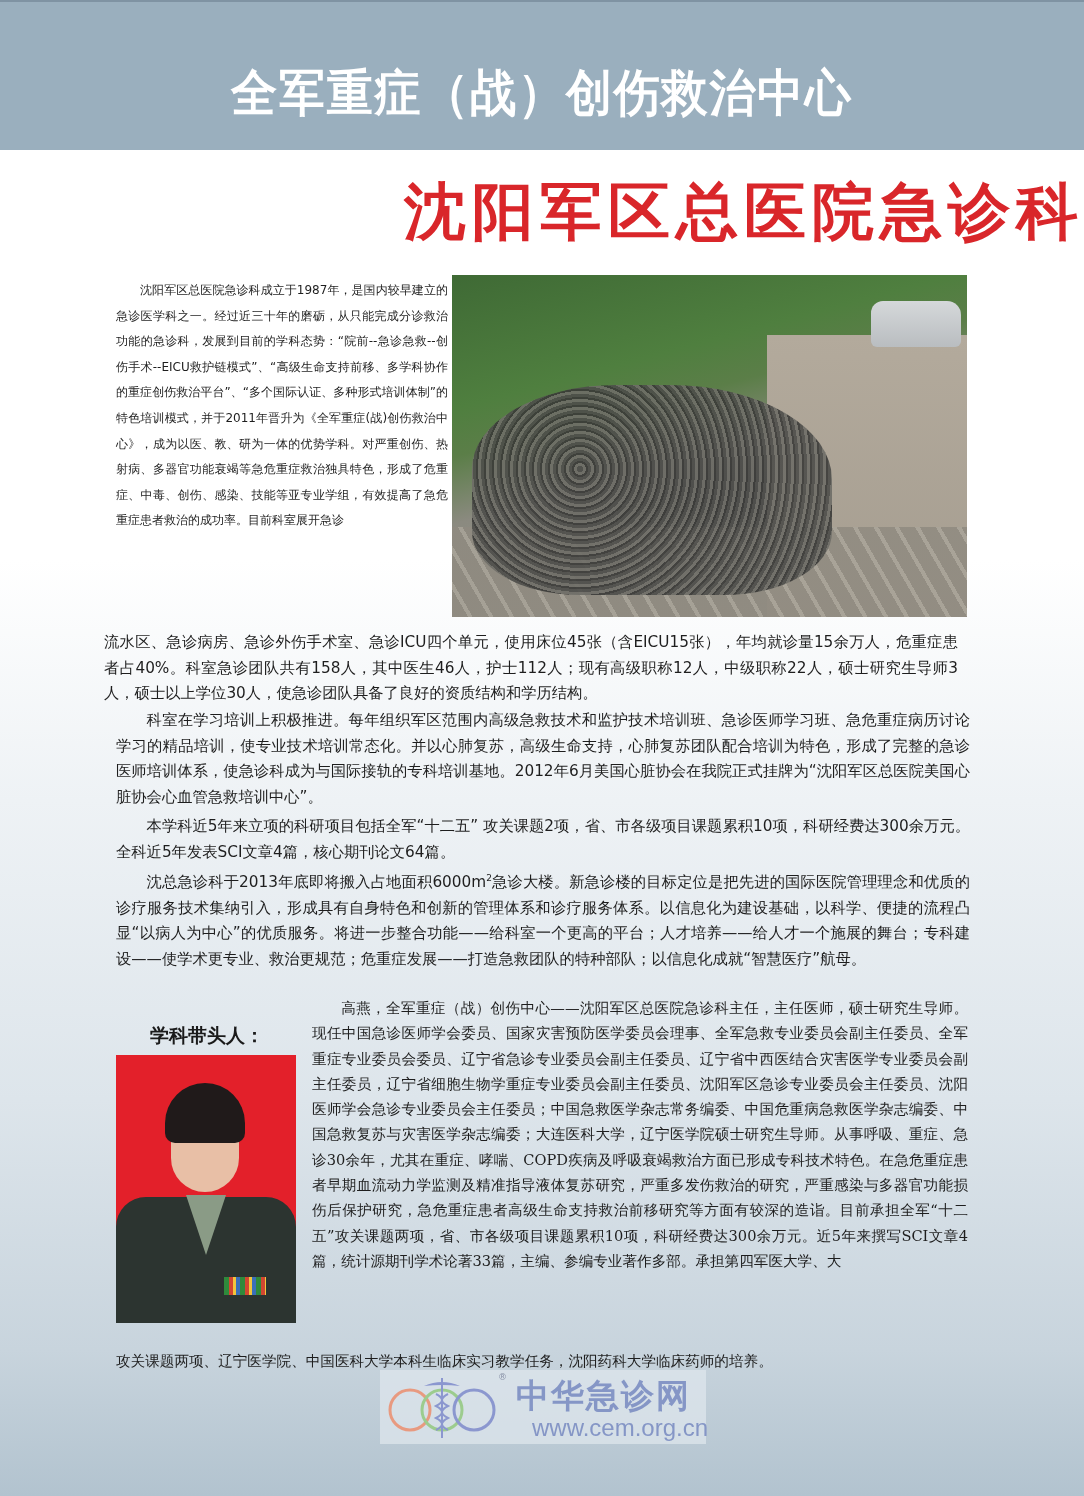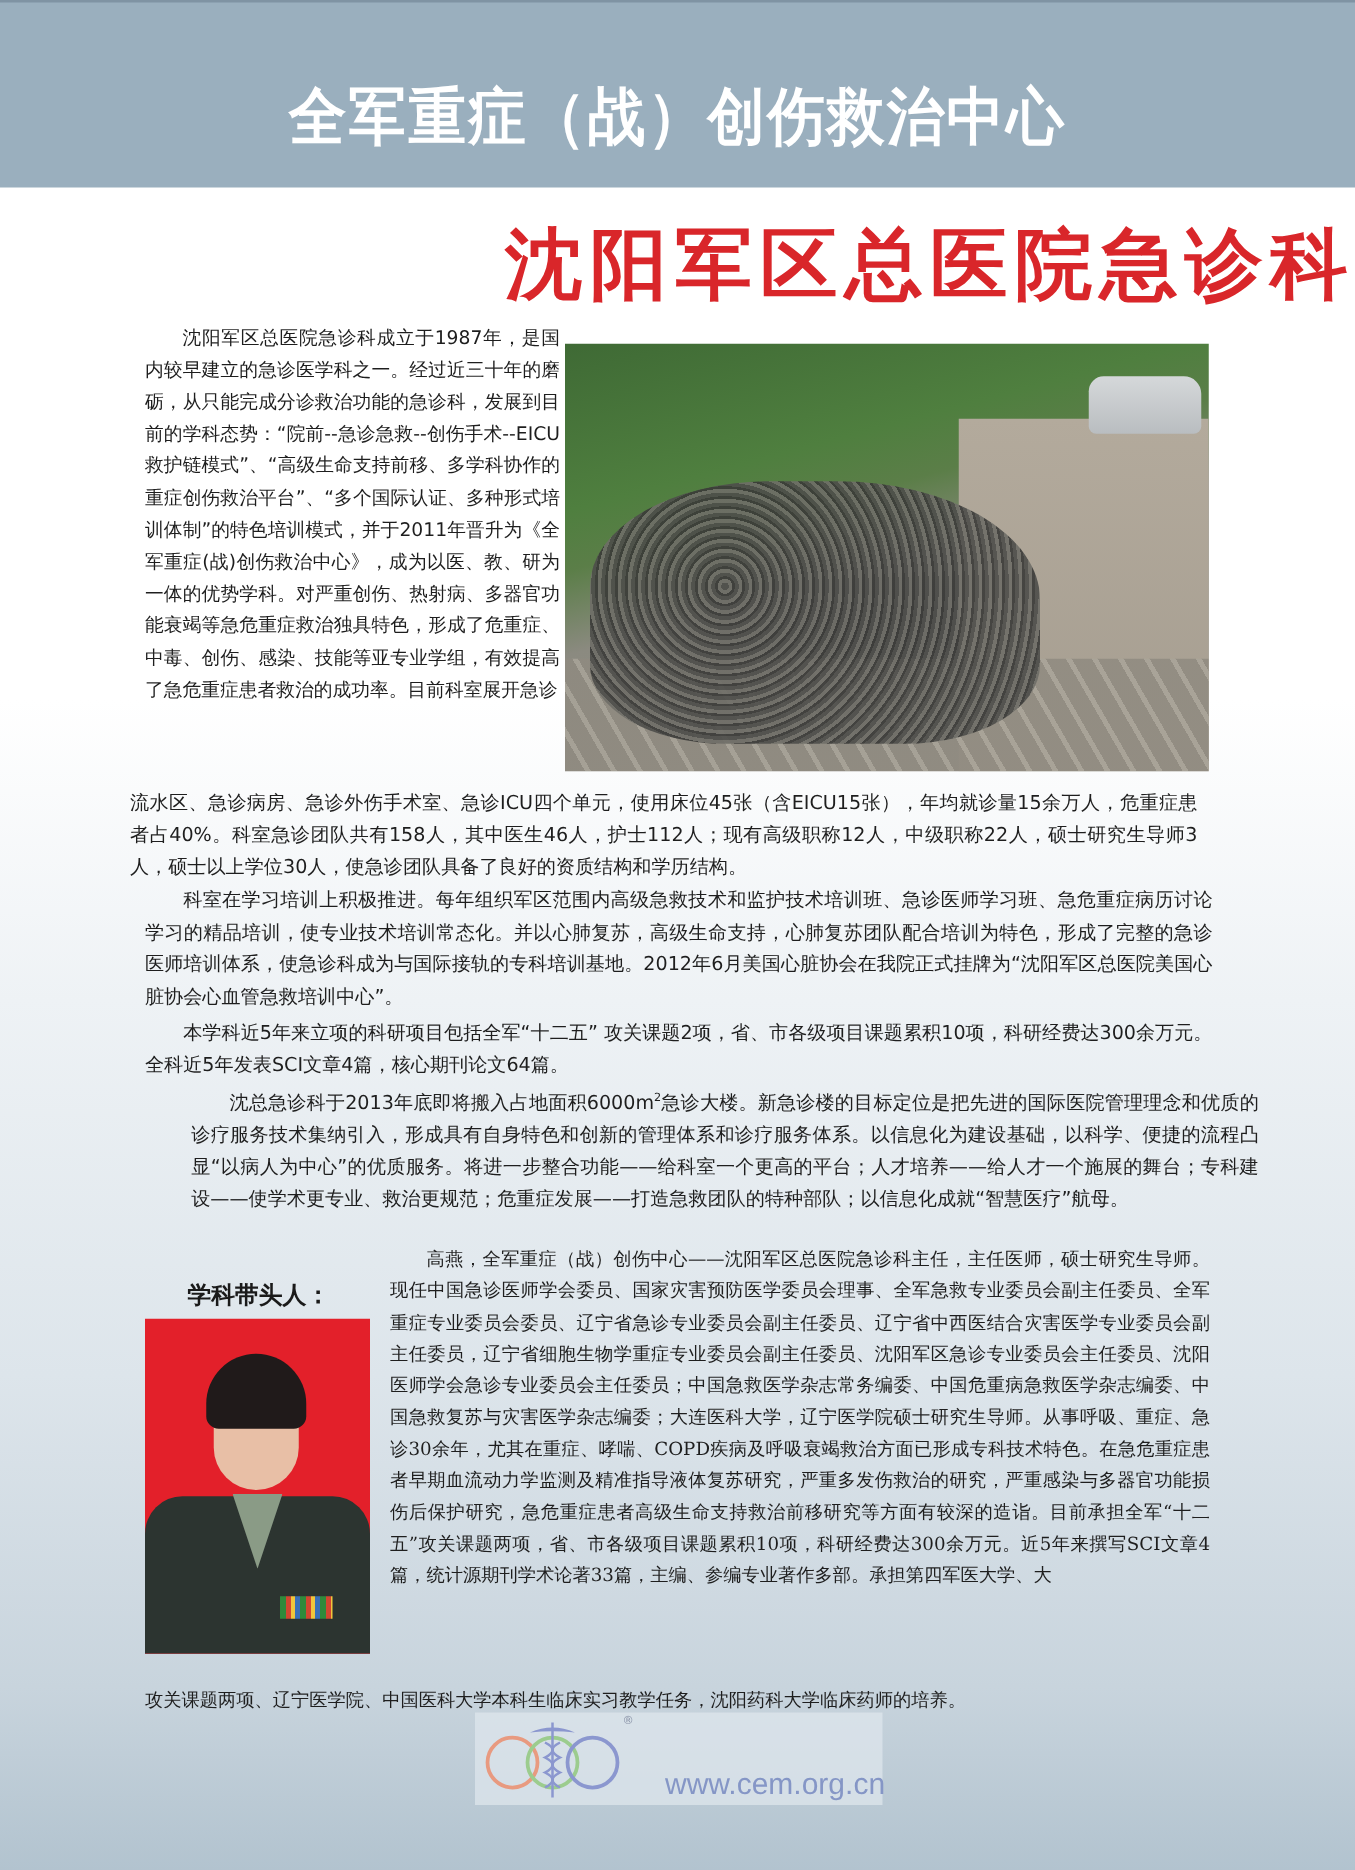--- a/index.html
+++ b/index.html
@@ -35,25 +35,25 @@
       letter-spacing: 6px;
     }
     .para {
       position: absolute;
       font-size: 15.3px;
       line-height: 25.5px;
       color: #1e1e1e;
       text-align: justify;
     }
     .para.indent { text-indent: 2em; }
-    .intro-col { left: 116px; top: 258px; width: 332px; font-size: 15px; line-height: 25.6px; }
+    .intro-col { left: 116px; top: 278px; width: 332px; font-size: 12px; line-height: 25.6px; }
     .intro-full { left: 104px; top: 630px; width: 854px; }
     .p-training { left: 116px; top: 708px; width: 854px; }
     .p-research { left: 116px; top: 814px; width: 854px; }
-    .p-building { left: 116px; top: 870px; width: 854px; margin-left: 37px; }
+    .p-building { left: 116px; top: 870px; width: 854px; }
     .group-photo {
       position: absolute; left: 452px; top: 275px; width: 515px; height: 342px;
       background:
         radial-gradient(ellipse 120px 60px at 300px 220px, rgba(90,90,90,0.9), transparent 80%),
         radial-gradient(ellipse 200px 110px at 240px 230px, rgba(70,72,70,0.85), transparent 75%),
         linear-gradient(165deg, #3f6a35 0%, #4f7f3f 28%, #5b7e48 38%, #8b8a80 52%, #9a968c 100%);
       overflow: hidden;
     }
     .group-photo .road {
       position: absolute; right: 0; top: 60px; width: 200px; height: 282px;
@@ -178,14 +178,15 @@
   <svg class="logo-rings" viewBox="0 0 120 64">
     <circle cx="24" cy="34" r="20" fill="none" stroke="#e89a80" stroke-width="3"></circle>
     <circle cx="56" cy="34" r="20" fill="none" stroke="#9ccc8e" stroke-width="3"></circle>
     <circle cx="88" cy="34" r="20" fill="none" stroke="#8b97cf" stroke-width="3"></circle>
     <line x1="56" y1="2" x2="56" y2="62" stroke="#8b97cf" stroke-width="2"></line>
     <path d="M38 10 Q56 2 74 10 Q56 8 38 10 Z" fill="#8b97cf"></path>
     <path d="M50 18 Q62 24 50 30 Q62 36 50 42 Q62 48 50 54" fill="none" stroke="#8b97cf" stroke-width="2"></path>
     <path d="M62 18 Q50 24 62 30 Q50 36 62 42 Q50 48 62 54" fill="none" stroke="#8b97cf" stroke-width="2"></path>
   </svg>
   <span class="logo-reg">®</span>
+  <div class="logo-cn">中华急诊网</div>
   <div class="logo-url">www.cem.org.cn</div>
 </div>
 
 </body></html>

